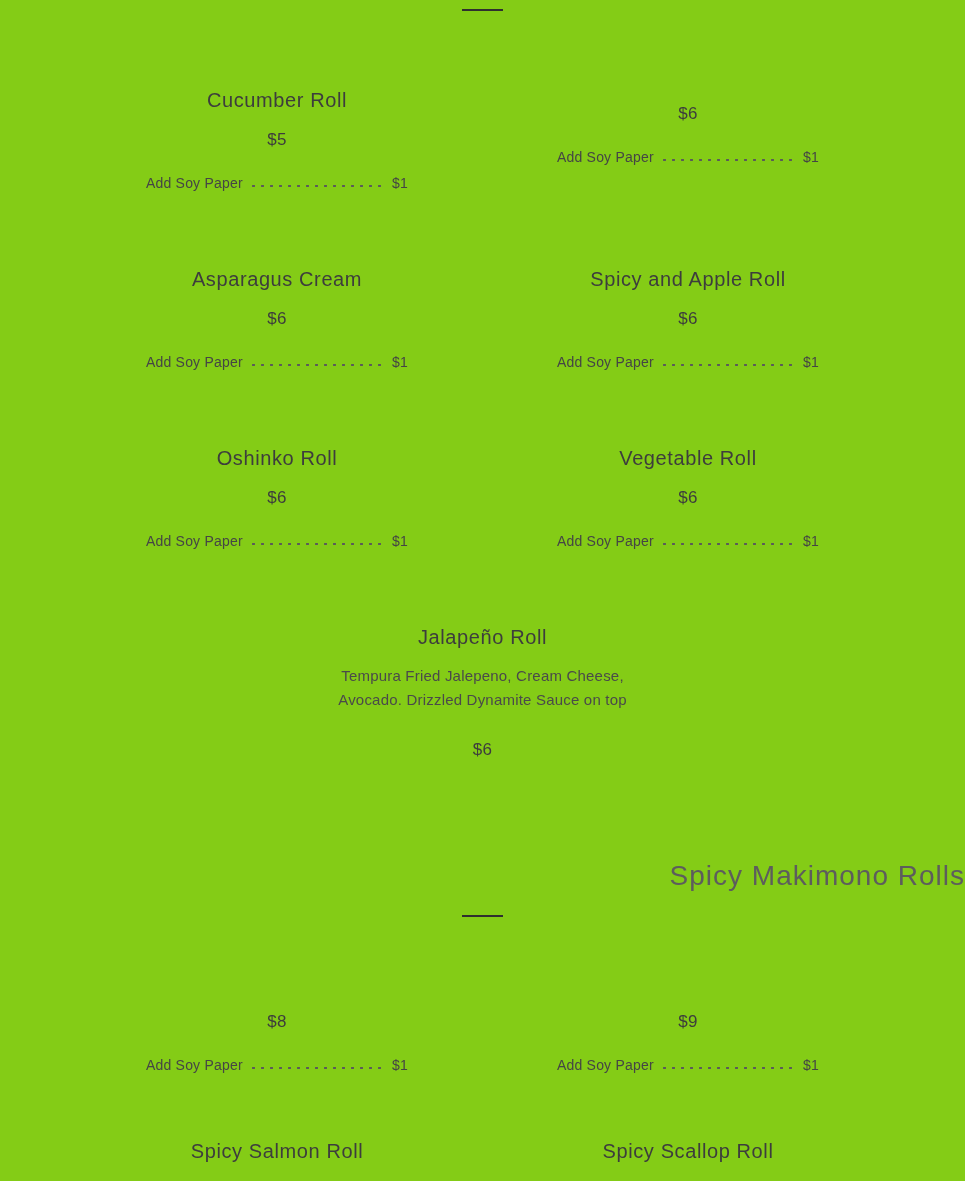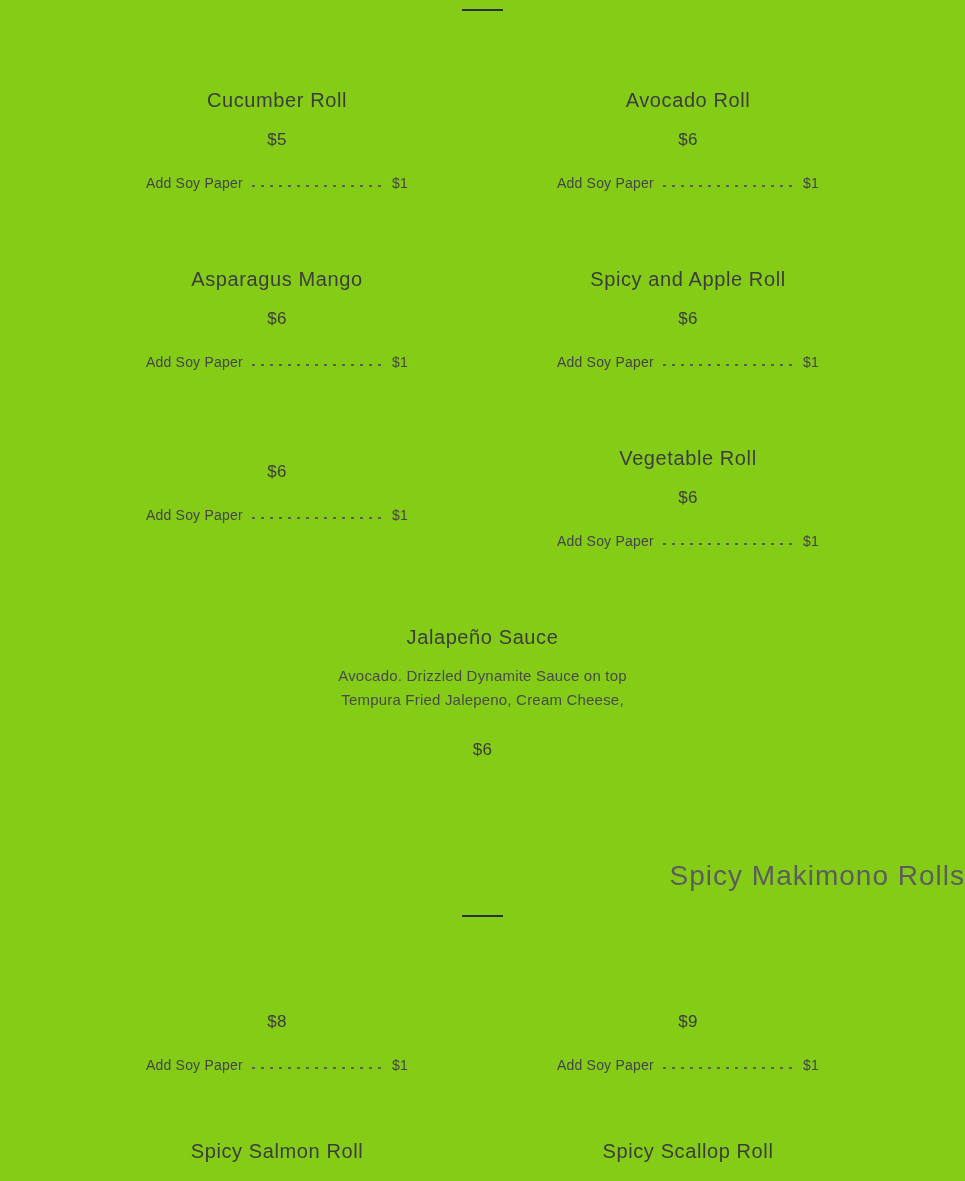--- a/index.html
+++ b/index.html
@@ -120,76 +120,76 @@
     <div class="menu-col">
       <div class="item-title">Cucumber Roll</div>
       <div class="item-price">$5</div>
       <div class="addon">
         <span class="addon-label">Add Soy Paper</span>
         <span class="addon-dots"></span>
         <span class="addon-price">$1</span>
       </div>
     </div>
     <div class="menu-col">
-      <div class="item-title">Avocado Roll</div>
       <div class="item-price">$6</div>
       <div class="addon">
         <span class="addon-label">Add Soy Paper</span>
         <span class="addon-dots"></span>
         <span class="addon-price">$1</span>
       </div>
     </div>
   </div>
 
   <div class="menu-row">
     <div class="menu-col">
-      <div class="item-title">Asparagus Mango</div>
+      <div class="item-title">Asparagus Cream</div>
       <div class="item-price">$6</div>
       <div class="addon">
         <span class="addon-label">Add Soy Paper</span>
         <span class="addon-dots"></span>
         <span class="addon-price">$1</span>
       </div>
     </div>
     <div class="menu-col">
       <div class="item-title">Spicy and Apple Roll</div>
       <div class="item-price">$6</div>
       <div class="addon">
         <span class="addon-label">Add Soy Paper</span>
         <span class="addon-dots"></span>
         <span class="addon-price">$1</span>
       </div>
     </div>
   </div>
 
   <div class="menu-row">
     <div class="menu-col">
+      <div class="item-title">Oshinko Roll</div>
       <div class="item-price">$6</div>
       <div class="addon">
         <span class="addon-label">Add Soy Paper</span>
         <span class="addon-dots"></span>
         <span class="addon-price">$1</span>
       </div>
     </div>
     <div class="menu-col">
       <div class="item-title">Vegetable Roll</div>
       <div class="item-price">$6</div>
       <div class="addon">
         <span class="addon-label">Add Soy Paper</span>
         <span class="addon-dots"></span>
         <span class="addon-price">$1</span>
       </div>
     </div>
   </div>
 
   <div class="featured-item">
-    <div class="item-title">Jalapeño Sauce</div>
+    <div class="item-title">Jalapeño Roll</div>
     <div class="featured-desc">
+      <div>Tempura Fried Jalepeno, Cream Cheese,</div>
       <div>Avocado. Drizzled Dynamite Sauce on top</div>
-      <div>Tempura Fried Jalepeno, Cream Cheese,</div>
     </div>
     <div class="featured-price">$6</div>
   </div>
 
   <div class="section-heading">Spicy Makimono Rolls</div>
   <div class="divider section-heading-divider"></div>
 
   <div class="menu-row after-divider">
     <div class="menu-col">
       <div class="item-price">$8</div>

